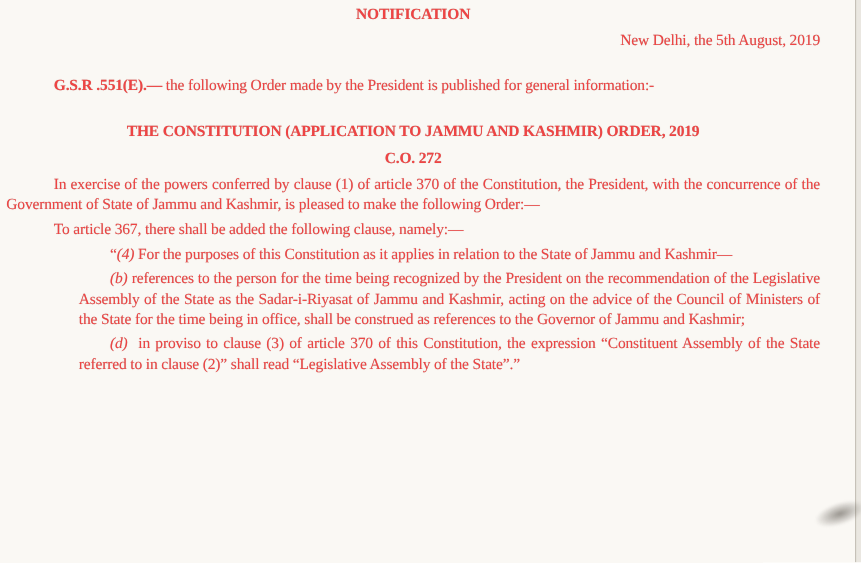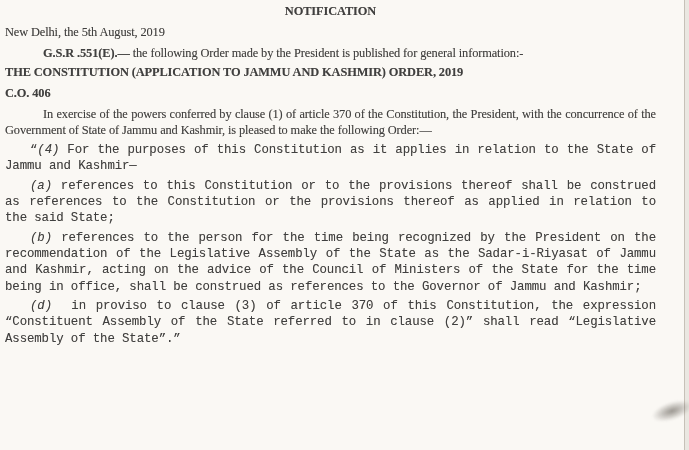--- a/index.html
+++ b/index.html
@@ -15,25 +15,25 @@
     left: 5px;
     top: 3px;
     width: 651px;
     font-size: 12.4px;
     line-height: 16.2px;
     letter-spacing: -0.12px;
     text-shadow: 0 0 0.6px rgba(84, 70, 56, 0.38);
   }
   .p { margin: 0 0 3.5px 0; }
   .title    { text-align: center; font-weight: bold; margin-bottom: 5px; }
-  .heading  { font-weight: bold; margin-bottom: 5px; }
-  .dateline { text-align: left; margin-bottom: 5px; }
-  .gsr      { text-align: justify; text-indent: 38px; margin-bottom: 2px; }
+  .heading  { text-align: center; font-weight: bold; margin-bottom: 5px; }
+  .dateline { text-align: right; margin-bottom: 20px; }
+  .gsr      { text-align: justify; text-indent: 38px; margin-bottom: 20px; }
   .para     { text-align: justify; text-indent: 38px; }
-  .clause   { text-align: justify; text-indent: 25px; font-family: Liberation Mono, monospace; }
+  .clause   { text-align: justify; margin-left: 58px; text-indent: 25px; }
   .b { font-weight: bold; }
   .i { font-style: italic; }
   .edge-strip {
     position: absolute;
     top: 0; right: 0; bottom: 0;
     width: 4px;
   }
   .edge-line {
     position: absolute;
     top: 0; right: 4px; bottom: 0;
@@ -46,29 +46,29 @@
     width: 42px;
     height: 18px;
     background: radial-gradient(ellipse at center, rgba(72, 66, 58, 0.55) 0%, rgba(72, 66, 58, 0.0) 70%);
     transform: rotate(-18deg);
     filter: blur(1px);
   }
 </style>
 </head>
 <body>
 
-<div class="page" style="background: rgb(250, 248, 244); color: #404040;">
+<div class="page" style="background: rgb(250, 248, 244); color: #ef4444;">
   <div class="doc">
       <p class="p title"><span class="b">NOTIFICATION</span></p>
       <p class="p dateline"><span>New Delhi, the 5th August, 2019</span></p>
       <p class="p gsr"><span class="b">G.S.R .551(E).—</span><span> the following Order made by the President is published for general information:-</span></p>
       <p class="p heading"><span class="b">THE CONSTITUTION (APPLICATION TO JAMMU AND KASHMIR) ORDER, 2019</span></p>
-      <p class="p heading"><span class="b">C.O. 406</span></p>
+      <p class="p heading"><span class="b">C.O. 272</span></p>
       <p class="p para"><span>In exercise of the powers conferred by clause (1) of article 370 of the Constitution, the President, with the concurrence of the Government of State of Jammu and Kashmir, is pleased to make the following Order:—</span></p>
+      <p class="p para"><span>To article 367, there shall be added the following clause, namely:—</span></p>
       <p class="p clause"><span>“</span><span class="i">(4)</span><span> For the purposes of this Constitution as it applies in relation to the State of Jammu and Kashmir—</span></p>
-      <p class="p clause"><span class="i">(a)</span><span> references to this Constitution or to the provisions thereof shall be construed as references to the Constitution or the provisions thereof as applied in relation to the said State;</span></p>
       <p class="p clause"><span class="i">(b)</span><span> references to the person for the time being recognized by the President on the recommendation of the Legislative Assembly of the State as the Sadar-i-Riyasat of Jammu and Kashmir, acting on the advice of the Council of Ministers of the State for the time being in office, shall be construed as references to the Governor of Jammu and Kashmir;</span></p>
       <p class="p clause"><span class="i">(d)</span><span>&nbsp; in proviso to clause (3) of article 370 of this Constitution, the expression “Constituent Assembly of the State referred to in clause (2)” shall read “Legislative Assembly of the State”.”</span></p>
     </div>
   <div class="edge-strip" style="background: rgb(234, 231, 225);"></div>
   <div class="edge-line" style="background: rgb(198, 193, 184);"></div>
   <div class="corner-smudge"></div>
 </div>
 
 </body></html>

